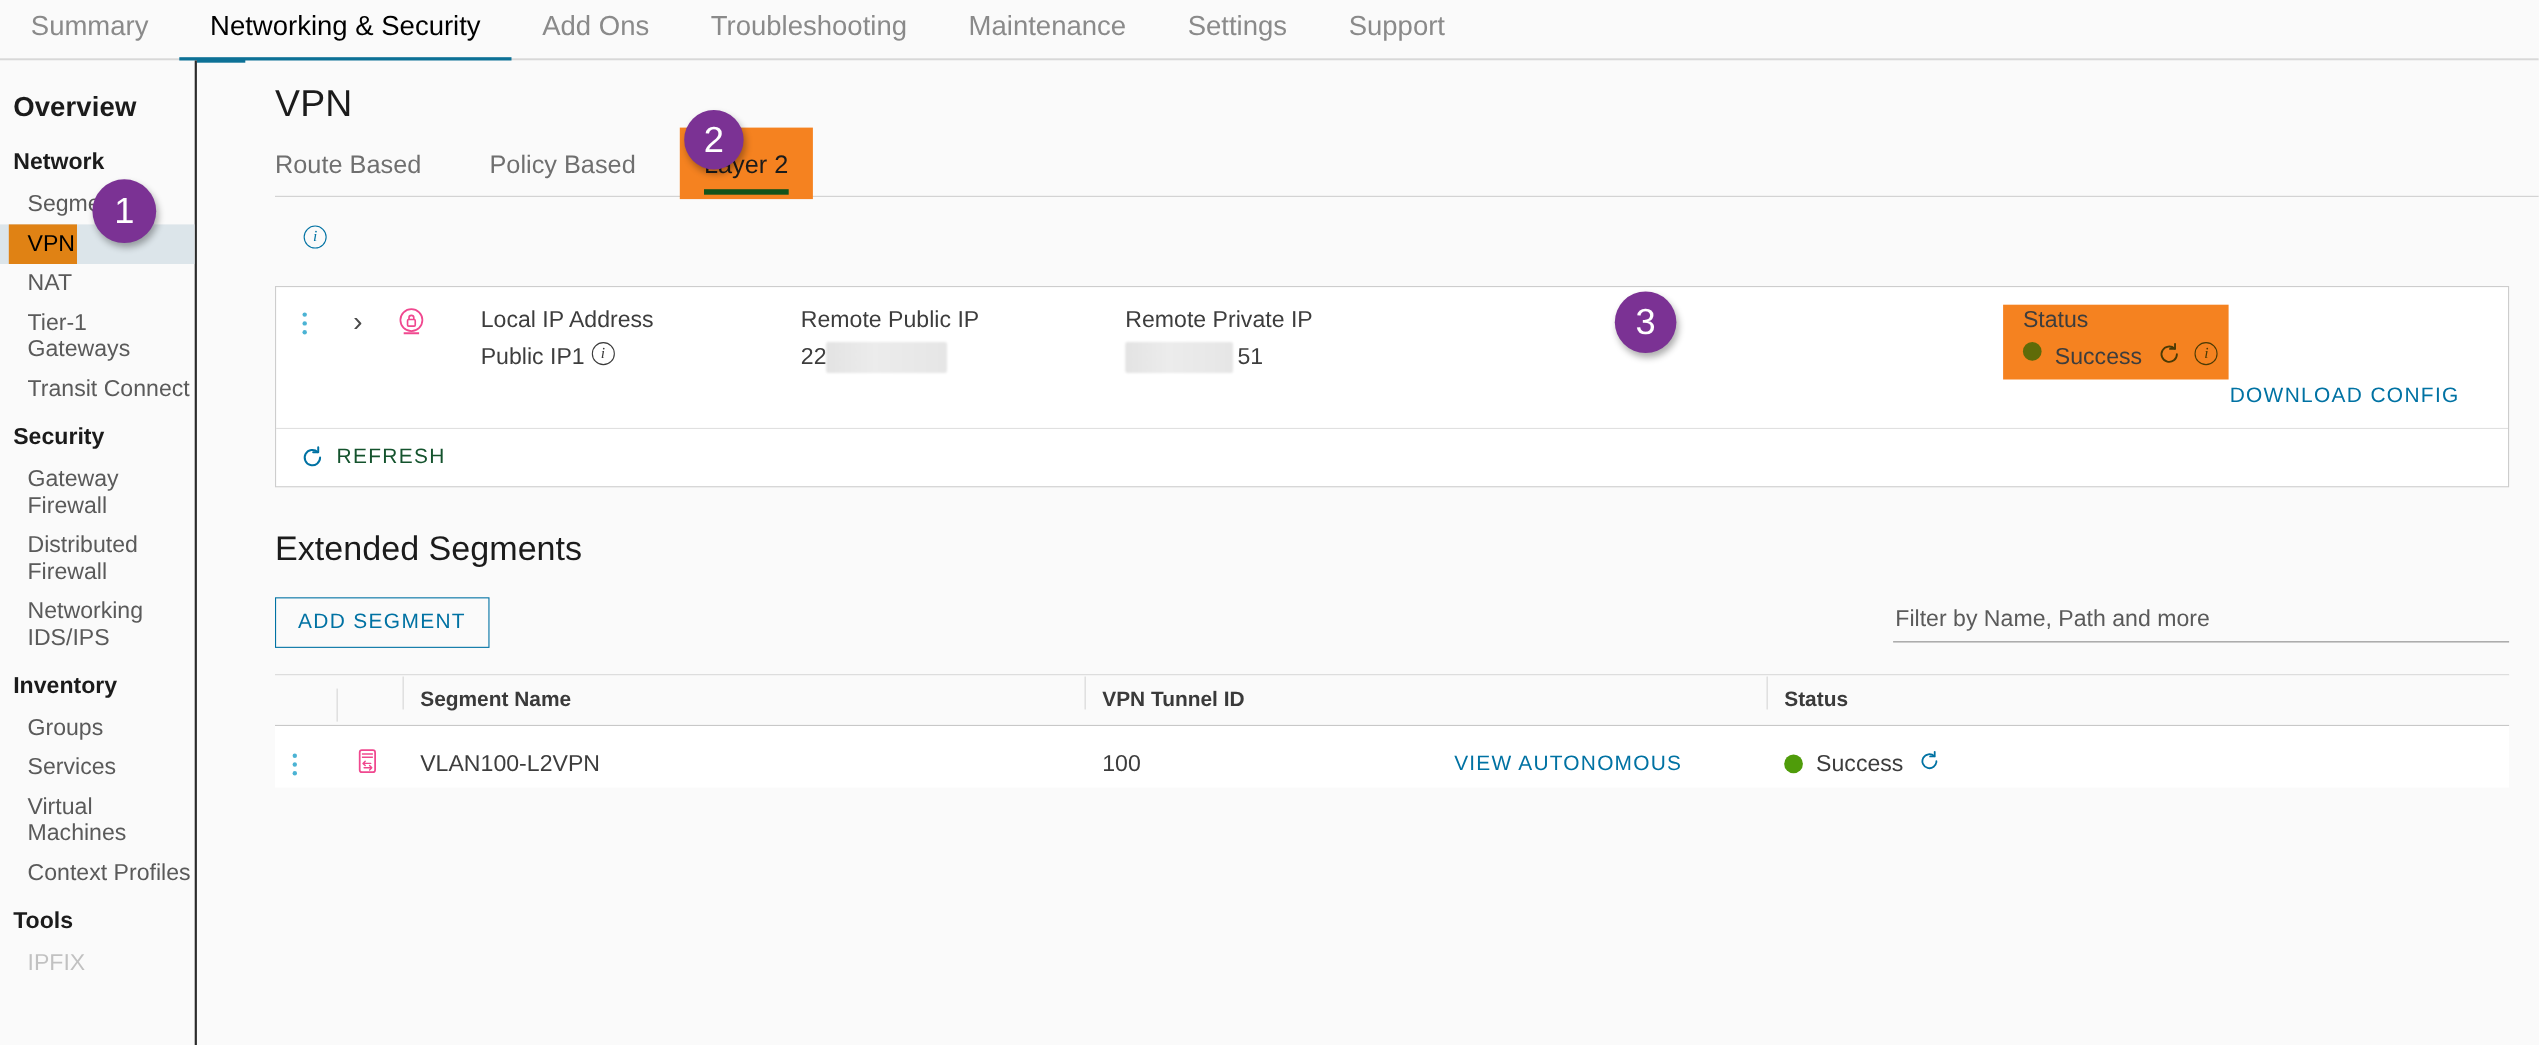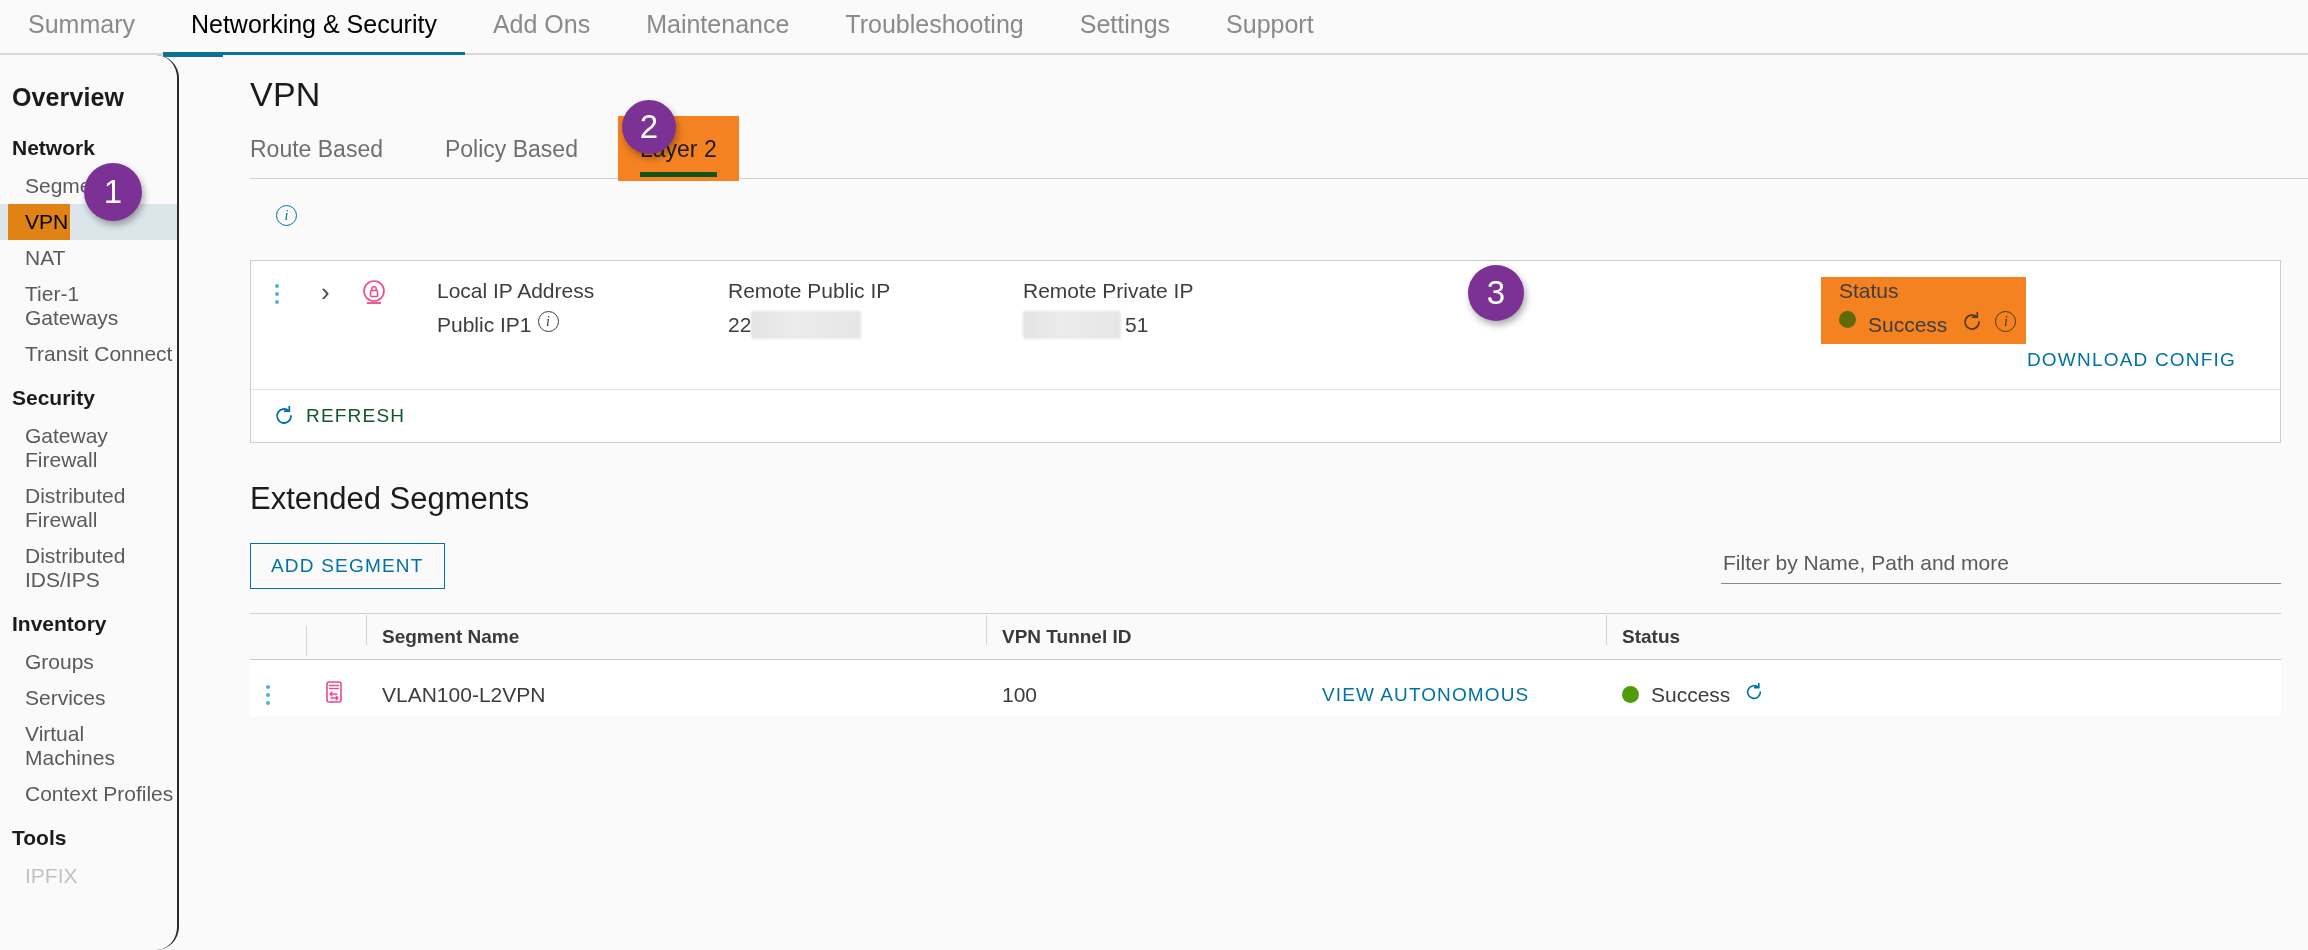--- a/index.html
+++ b/index.html
@@ -36,21 +36,20 @@
     background: #0c7196;
   }
 
   
   .sidebar {
     position: absolute; top: 55px; left: 0; width: 179px; bottom: 0;
     background: #fafafa;
     border-right: 2px solid #2b2b2b;
     padding-top: 18px;
     overflow: hidden;
-    border-radius: 23px;
   }
   .side-overview {
     font-size: 25px; color: #1b1b1b; font-weight: bold;
     padding: 10px 0 10px 12px; letter-spacing: .1px;
   }
   .side-group {
     font-size: 21px; color: #1b1b1b; font-weight: bold;
     padding: 14px 0 8px 12px;
   }
   .side-item {
@@ -214,43 +213,43 @@
 </style>
 </head>
 <body>
 
 <div class="page">
 
   <div class="topnav">
     <div class="tab"><span>Summary</span></div>
     <div class="tab active"><span>Networking &amp; Security</span></div>
     <div class="tab"><span>Add Ons</span></div>
+    <div class="tab"><span>Troubleshooting</span></div>
     <div class="tab"><span>Maintenance</span></div>
-    <div class="tab"><span>Troubleshooting</span></div>
     <div class="tab"><span>Settings</span></div>
     <div class="tab"><span>Support</span></div>
   </div>
 
   <div class="sidebar">
     <div class="side-overview">Overview</div>
 
     <div class="side-group">Network</div>
     <div class="side-item"><span class="lbl">Segments</span></div>
     <div class="side-item selected">
       <span class="hl"></span>
       <span class="lbl">VPN</span>
     </div>
     <div class="side-item"><span class="lbl">NAT</span></div>
     <div class="side-item"><span class="lbl">Tier-1 Gateways</span></div>
     <div class="side-item"><span class="lbl">Transit Connect</span></div>
 
     <div class="side-group">Security</div>
     <div class="side-item"><span class="lbl">Gateway Firewall</span></div>
     <div class="side-item"><span class="lbl">Distributed Firewall</span></div>
-    <div class="side-item"><span class="lbl">Distributed IDS/IPS</span></div>
+    <div class="side-item"><span class="lbl">Networking IDS/IPS</span></div>
 
     <div class="side-group">Inventory</div>
     <div class="side-item"><span class="lbl">Groups</span></div>
     <div class="side-item"><span class="lbl">Services</span></div>
     <div class="side-item"><span class="lbl">Virtual Machines</span></div>
     <div class="side-item"><span class="lbl">Context Profiles</span></div>
 
     <div class="side-group">Tools</div>
     <div class="side-item clipped"><span class="lbl">IPFIX</span></div>
   </div>

